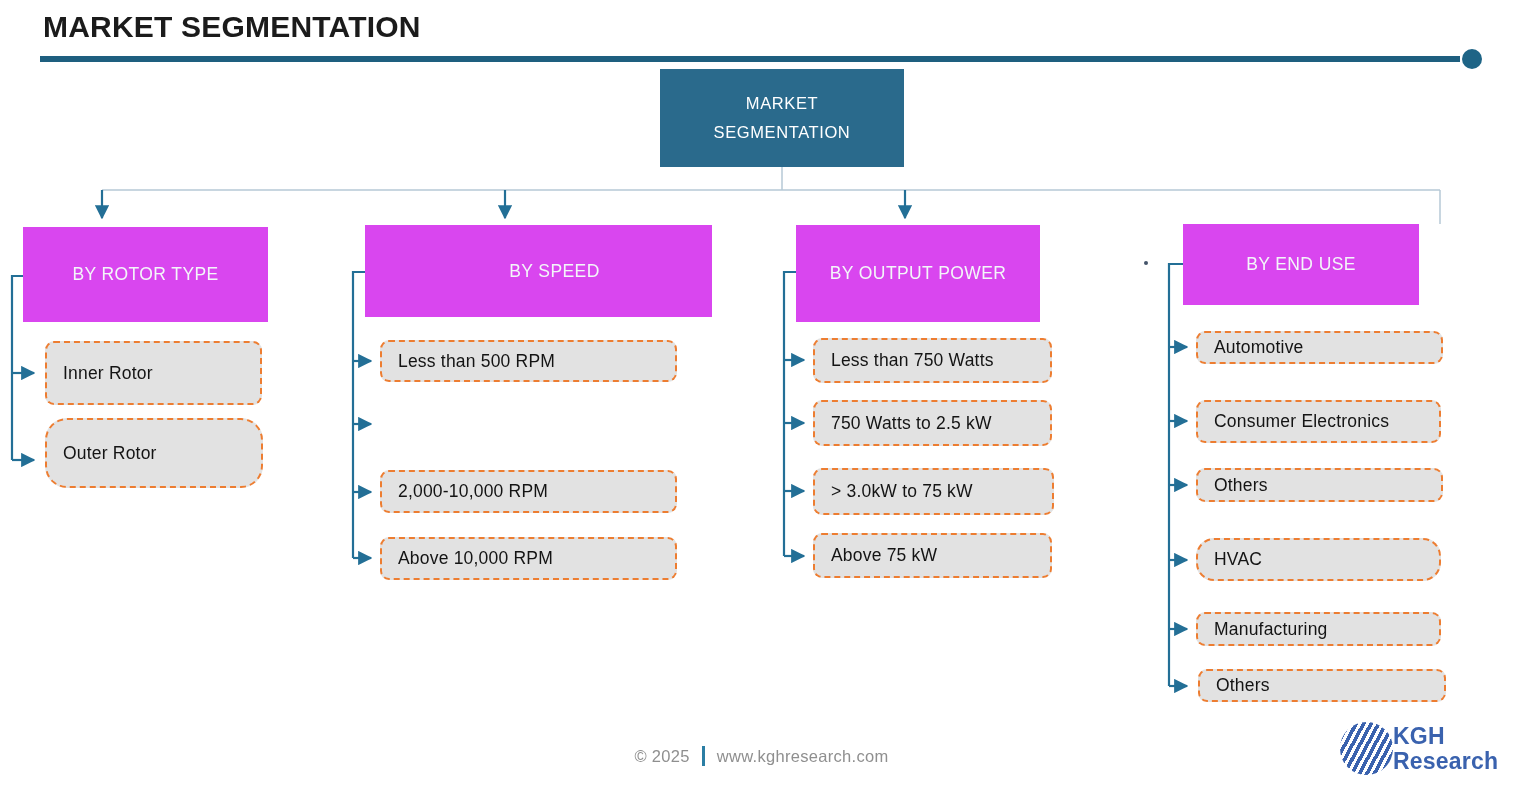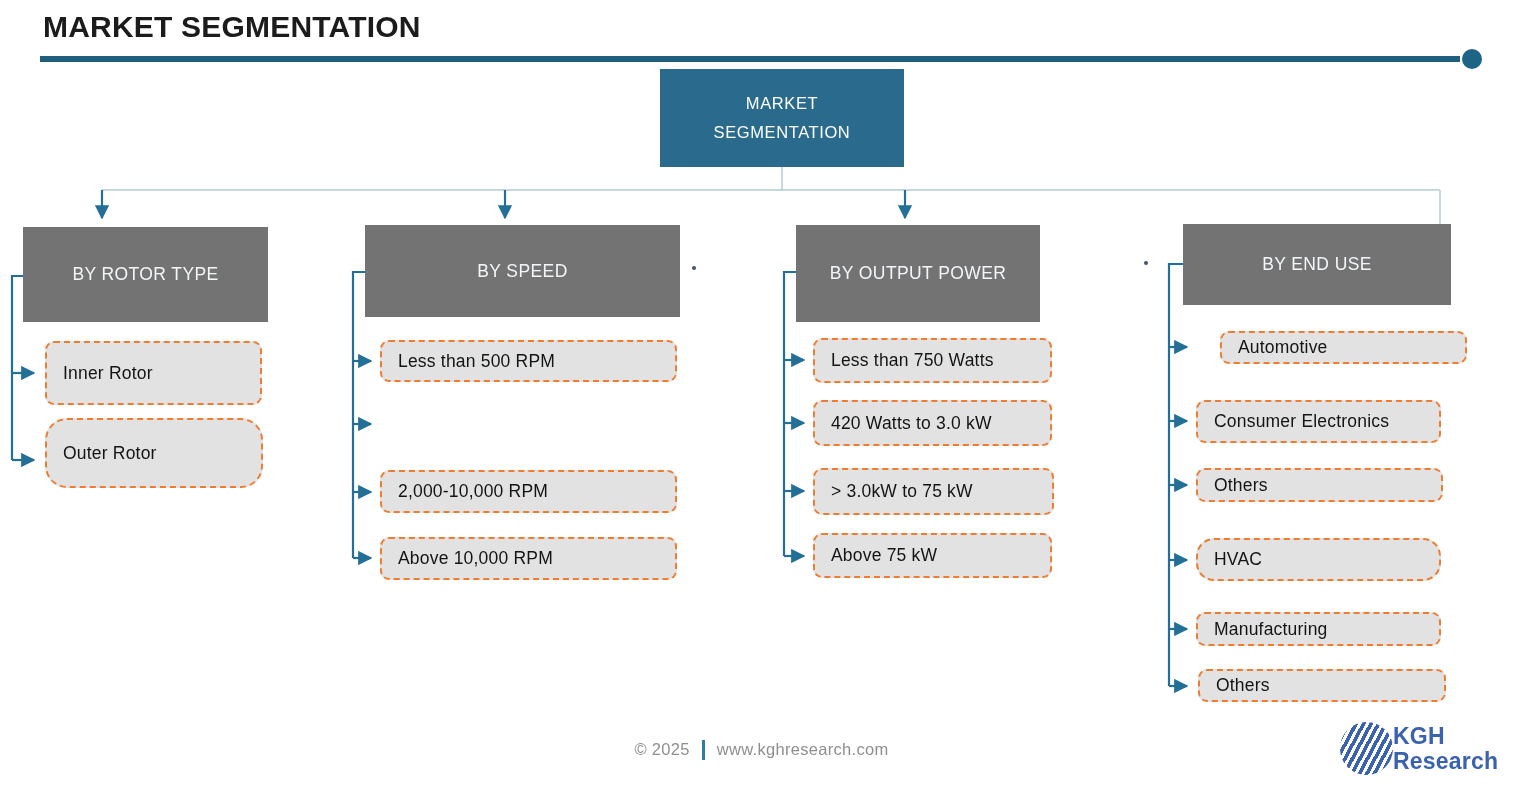--- a/index.html
+++ b/index.html
@@ -14,58 +14,58 @@
   #wires{position:absolute;left:0;top:0;pointer-events:none;}
 
   .root-node{
     position:absolute;left:660px;top:69px;width:244px;height:98px;
     background:#2a6a8c;color:#ffffff;display:flex;align-items:center;justify-content:center;
     text-align:center;font-size:16.5px;letter-spacing:0.6px;line-height:1.75;
   }
   .root-node .inner{width:150px;}
 
   .col-header{
-    position:absolute;background:#737373;color:#f3f6f9;
+    position:absolute;background:#d946ef;color:#f3f6f9;
     display:flex;align-items:center;justify-content:center;text-align:center;
     font-size:17.5px;letter-spacing:0.4px;font-weight:500;
   }
   .hdr-0{left:23px;top:227px;width:245px;height:95px;}
-  .hdr-1{left:365px;top:225px;width:315px;height:92px;}
+  .hdr-1{left:365px;top:225px;width:315px;height:92px;padding-left:32px;}
   .hdr-2{left:796px;top:225px;width:244px;height:97px;}
-  .hdr-3{left:1183px;top:224px;width:268px;height:81px;}
+  .hdr-3{left:1183px;top:224px;width:236px;height:81px;}
 
   .item{
     position:absolute;background:#e2e2e2;border:2px dashed #ed7d31;border-radius:9px;
     display:flex;align-items:center;padding-left:16px;box-sizing:border-box;
     font-size:17.5px;color:#141414;letter-spacing:0.2px;
   }
   
   .it-0-0{left:45px;top:341px;width:217px;height:64px;}
   .it-0-1{left:45px;top:418px;width:218px;height:70px;border-radius:22px;}
   
   .it-1-0{left:380px;top:340px;width:297px;height:42px;}
   .it-1-1{left:380px;top:402px;width:297px;height:43px;}
   .it-1-2{left:380px;top:470px;width:297px;height:43px;}
   .it-1-3{left:380px;top:537px;width:297px;height:43px;}
   
   .it-2-0{left:813px;top:338px;width:239px;height:45px;}
   .it-2-1{left:813px;top:400px;width:239px;height:46px;}
   .it-2-2{left:813px;top:468px;width:241px;height:47px;}
   .it-2-3{left:813px;top:533px;width:239px;height:45px;}
   
-  .it-3-0{left:1196px;top:331px;width:247px;height:33px;margin-left:24px;}
+  .it-3-0{left:1196px;top:331px;width:247px;height:33px;}
   .it-3-1{left:1196px;top:400px;width:245px;height:43px;}
   .it-3-2{left:1196px;top:468px;width:247px;height:34px;}
   .it-3-3{left:1196px;top:538px;width:245px;height:43px;border-radius:18px;}
   .it-3-4{left:1196px;top:612px;width:245px;height:34px;}
   .it-3-5{left:1198px;top:669px;width:248px;height:33px;}
 
   .footer{
     position:absolute;left:0;top:740px;width:1523px;height:32px;
-    display:flex;justify-content:center;
+    display:flex;align-items:center;justify-content:center;
     font-size:16.5px;color:#8f8f8f;letter-spacing:0.3px;
   }
   .footer .sep{width:3px;height:20px;background:#2b7ea4;margin:0 12px;}
 
   .logo{position:absolute;left:1340px;top:722px;display:flex;align-items:center;}
   .globe{
     width:53px;height:53px;border-radius:50%;flex:0 0 auto;
     background:repeating-linear-gradient(118deg,#3a62ae 0px,#3a62ae 3.6px,#ffffff 3.6px,#ffffff 6.6px);
   }
   .logo-text{
@@ -149,21 +149,21 @@
   <div class="col-header hdr-3">BY END USE</div>
 
   <div class="item it-0-0">Inner Rotor</div>
   <div class="item it-0-1">Outer Rotor</div>
 
   <div class="item it-1-0">Less than 500 RPM</div>
   <div class="item it-1-2">2,000-10,000 RPM</div>
   <div class="item it-1-3">Above 10,000 RPM</div>
 
   <div class="item it-2-0">Less than 750 Watts</div>
-  <div class="item it-2-1">420 Watts to 3.0 kW</div>
+  <div class="item it-2-1">750 Watts to 2.5 kW</div>
   <div class="item it-2-2">&gt; 3.0kW to 75 kW</div>
   <div class="item it-2-3">Above 75 kW</div>
 
   <div class="item it-3-0">Automotive</div>
   <div class="item it-3-1">Consumer Electronics</div>
   <div class="item it-3-2">Others</div>
   <div class="item it-3-3">HVAC</div>
   <div class="item it-3-4">Manufacturing</div>
   <div class="item it-3-5">Others</div>
 

